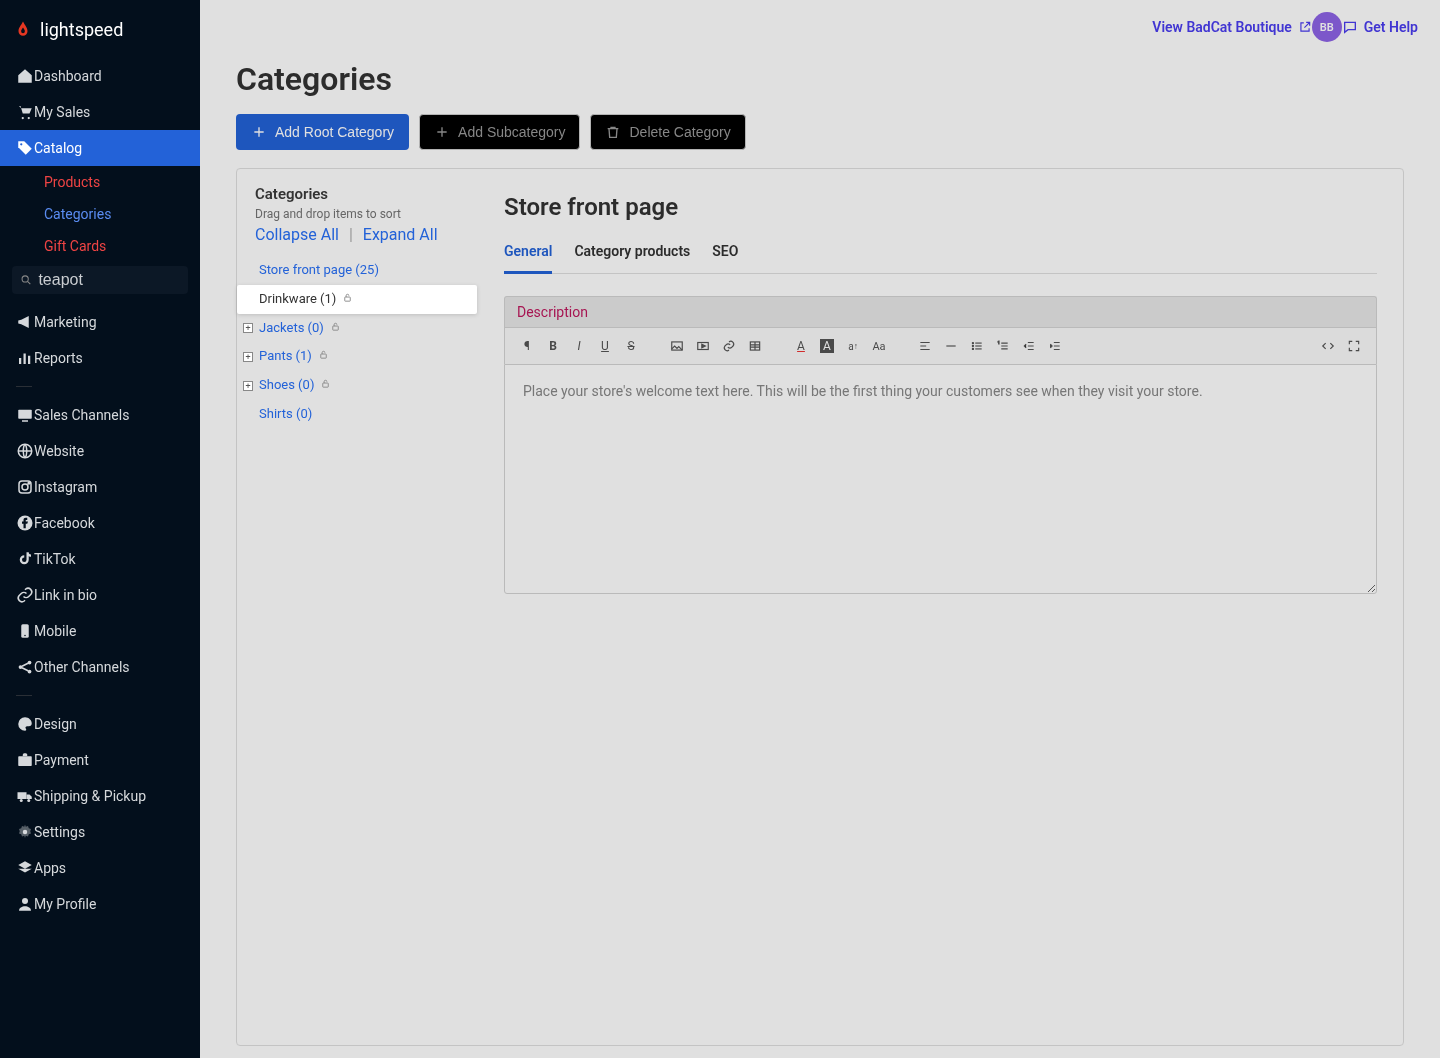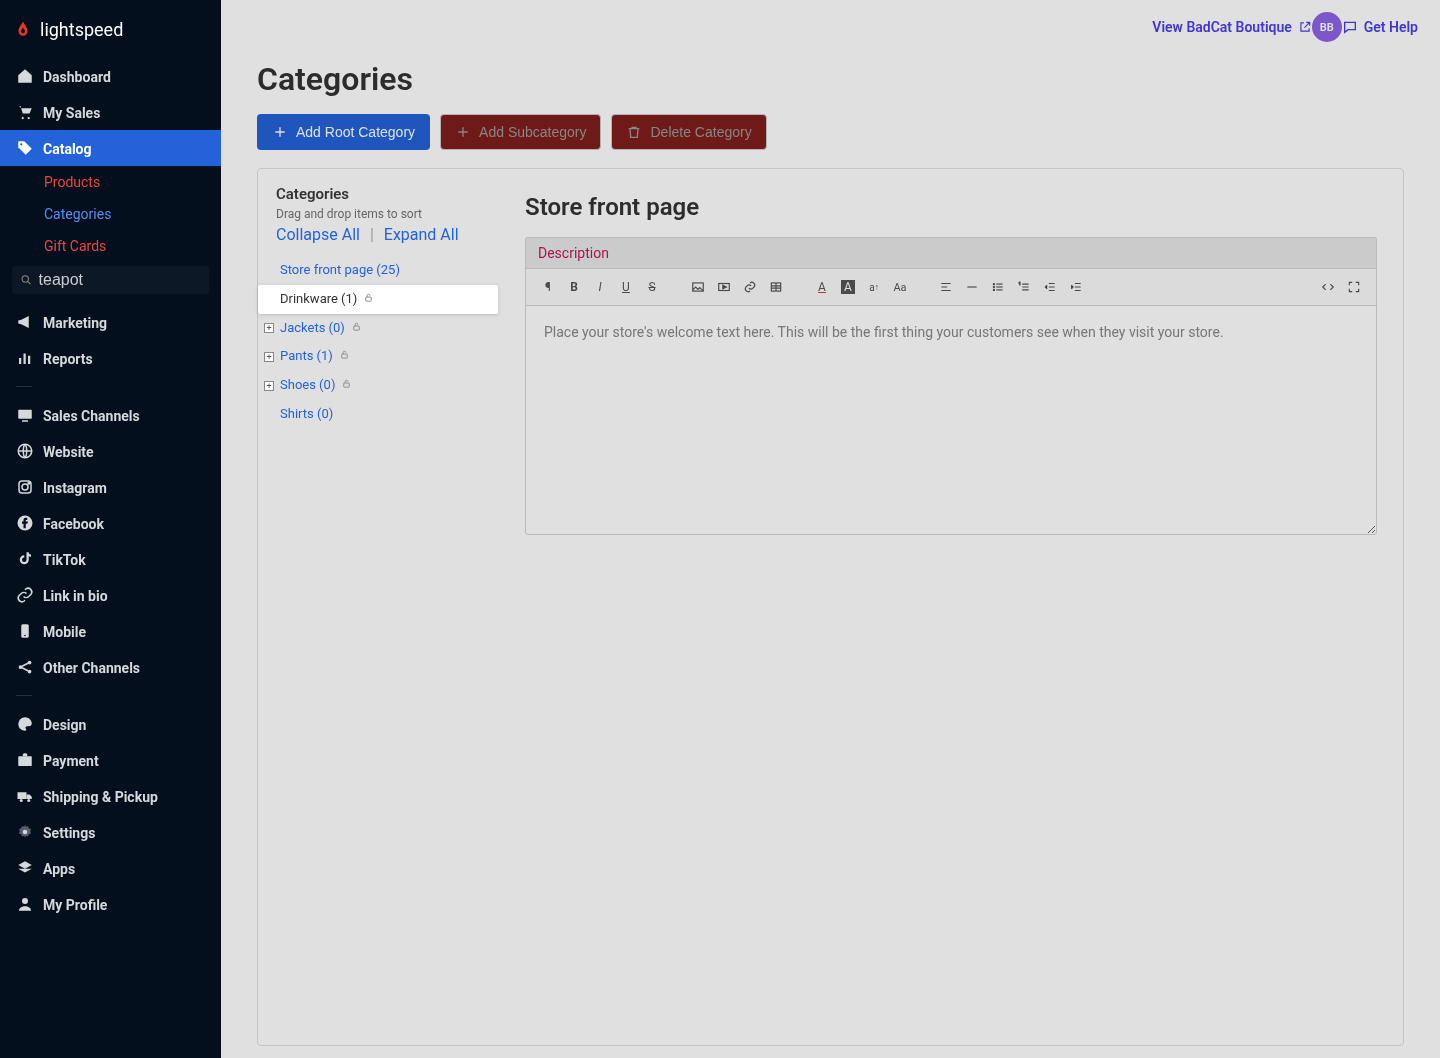--- a/index.html
+++ b/index.html
@@ -1,24 +1,24 @@
 <!DOCTYPE html>
 <html><head>
 <meta charset="utf-8">
 <style>
   * { box-sizing: border-box; margin: 0; padding: 0; }
   body { font-family: -apple-system, BlinkMacSystemFont, "Segoe UI", Roboto, Helvetica, Arial, sans-serif; font-size: 14px; color: #333; }
   .app { display: flex; width: 1440px; height: 1058px; background: #f0f0f0; }
   
   
-  .sidebar { width: 221px; background: #030f1c; color: #d6d9dc; display: flex; flex-direction: column; font-size: 14px; }
+  .sidebar { width: 200px; background: #030f1c; color: #d6d9dc; display: flex; flex-direction: column; font-size: 14px; }
   .logo { padding: 18px 14px 18px 14px; display: flex; align-items: center; gap: 8px; }
   .logo svg { width: 18px; height: 22px; }
   .logo-text { font-size: 18px; font-weight: 400; color: #fff; letter-spacing: 0px; }
-  .nav-item { display: flex; align-items: flex-end; gap: 9px; padding: 9px 16px; cursor: pointer; color: #d6d9dc; font-weight: bold; }
+  .nav-item { display: flex; align-items: center; gap: 0; padding: 9px 16px; cursor: pointer; color: #d6d9dc; }
   .nav-item.active { background: #2362d8; color: #fff; }
   .nav-item .icon-slot { width: 18px; height: 18px; display: inline-flex; align-items: center; justify-content: center; color: inherit; }
   .nav-item svg { width: 18px; height: 18px; }
   .nav-sub { padding-left: 44px; }
   .nav-sub .sub-item { padding: 8px 0; cursor: pointer; color: #ef4444; }
   .nav-sub .sub-item.active { color: #5a8cf1; }
   .nav-divider { height: 1px; background: #2a2f36; margin: 10px 16px; width: 16px; }
   .search-box { margin: 4px 12px 10px 12px; background: #0c1826; border-radius: 4px; display: flex; align-items: center; padding: 5px 8px; gap: 6px; }
   .search-box input { background: transparent; border: none; outline: none; color: #c9ccd0; font-size: 16px; width: 100%; }
   .search-box svg { width: 14px; height: 14px; color: #888; }
@@ -29,21 +29,21 @@
   
   .topbar { display: flex; justify-content: flex-end; align-items: center; padding: 12px 22px 0 22px; position: relative; }
   .view-store { color: #4a3df0; font-weight: 600; display: flex; align-items: center; gap: 6px; cursor: pointer; }
   .avatar { width: 30px; height: 30px; border-radius: 50%; background: #8e63e6; color: #fff; display: flex; align-items: center; justify-content: center; font-size: 11px; font-weight: 600; }
   .get-help { color: #4a3df0; font-weight: 600; display: flex; align-items: center; gap: 6px; cursor: pointer; }
   
   .page-title { font-size: 32px; font-weight: 600; padding: 18px 36px 16px; }
   .action-row { display: flex; gap: 10px; padding: 0 36px 18px; }
   .btn { border-radius: 4px; padding: 9px 14px; font-size: 14px; display: inline-flex; align-items: center; gap: 8px; cursor: pointer; border: 1px solid transparent; }
   .btn.primary { background: #2362d8; color: #fff; }
-  .btn.secondary { background: #7f1d1d; color: #9a9a9a; border: 1px solid #ccc; }
+  .btn.secondary { background: #000000; color: #9a9a9a; border: 1px solid #ccc; }
   .btn svg { width: 16px; height: 16px; }
 
   .content-split { display: flex; margin: 0 36px; background: #fff; border: 1px solid #e0e0e0; border-radius: 4px; height: calc(100% - 180px); }
   .tree-panel { width: 241px; border-right: 1px solid #e0e0e0; padding: 16px 0 16px 0; position: relative; z-index: 10; }
   .tree-panel h3 { font-size: 15px; font-weight: 600; padding: 0 18px 4px; }
   .tree-hint { font-size: 12px; color: #666; padding: 0 18px 4px; }
   .tree-actions { font-size: 16px; padding: 0 18px 12px; }
   .tree-actions a { color: #2362d8; cursor: pointer; }
   .tree-actions .sep { color: #999; margin: 0 6px; }
   .tree-list { font-size: 13px; }
@@ -362,20 +362,25 @@
           </div>
           <div class="tree-item indent">
             <span class="expander none"></span>
             <span>Shirts (0)</span>
           </div>
         </div>
       </div>
 
       <div class="editor-panel">
         <h2>Store front page</h2>
+        <div class="tabs">
+          <div class="tab active">General</div>
+          <div class="tab">Category products</div>
+          <div class="tab">SEO</div>
+        </div>
 
         <div class="field-label">Description</div>
         <div class="toolbar">
           <span class="tbtn">¶</span>
           <span class="tbtn">
               <b>B</b>
             </span>
           <span class="tbtn">
               <i>I</i>
             </span>

